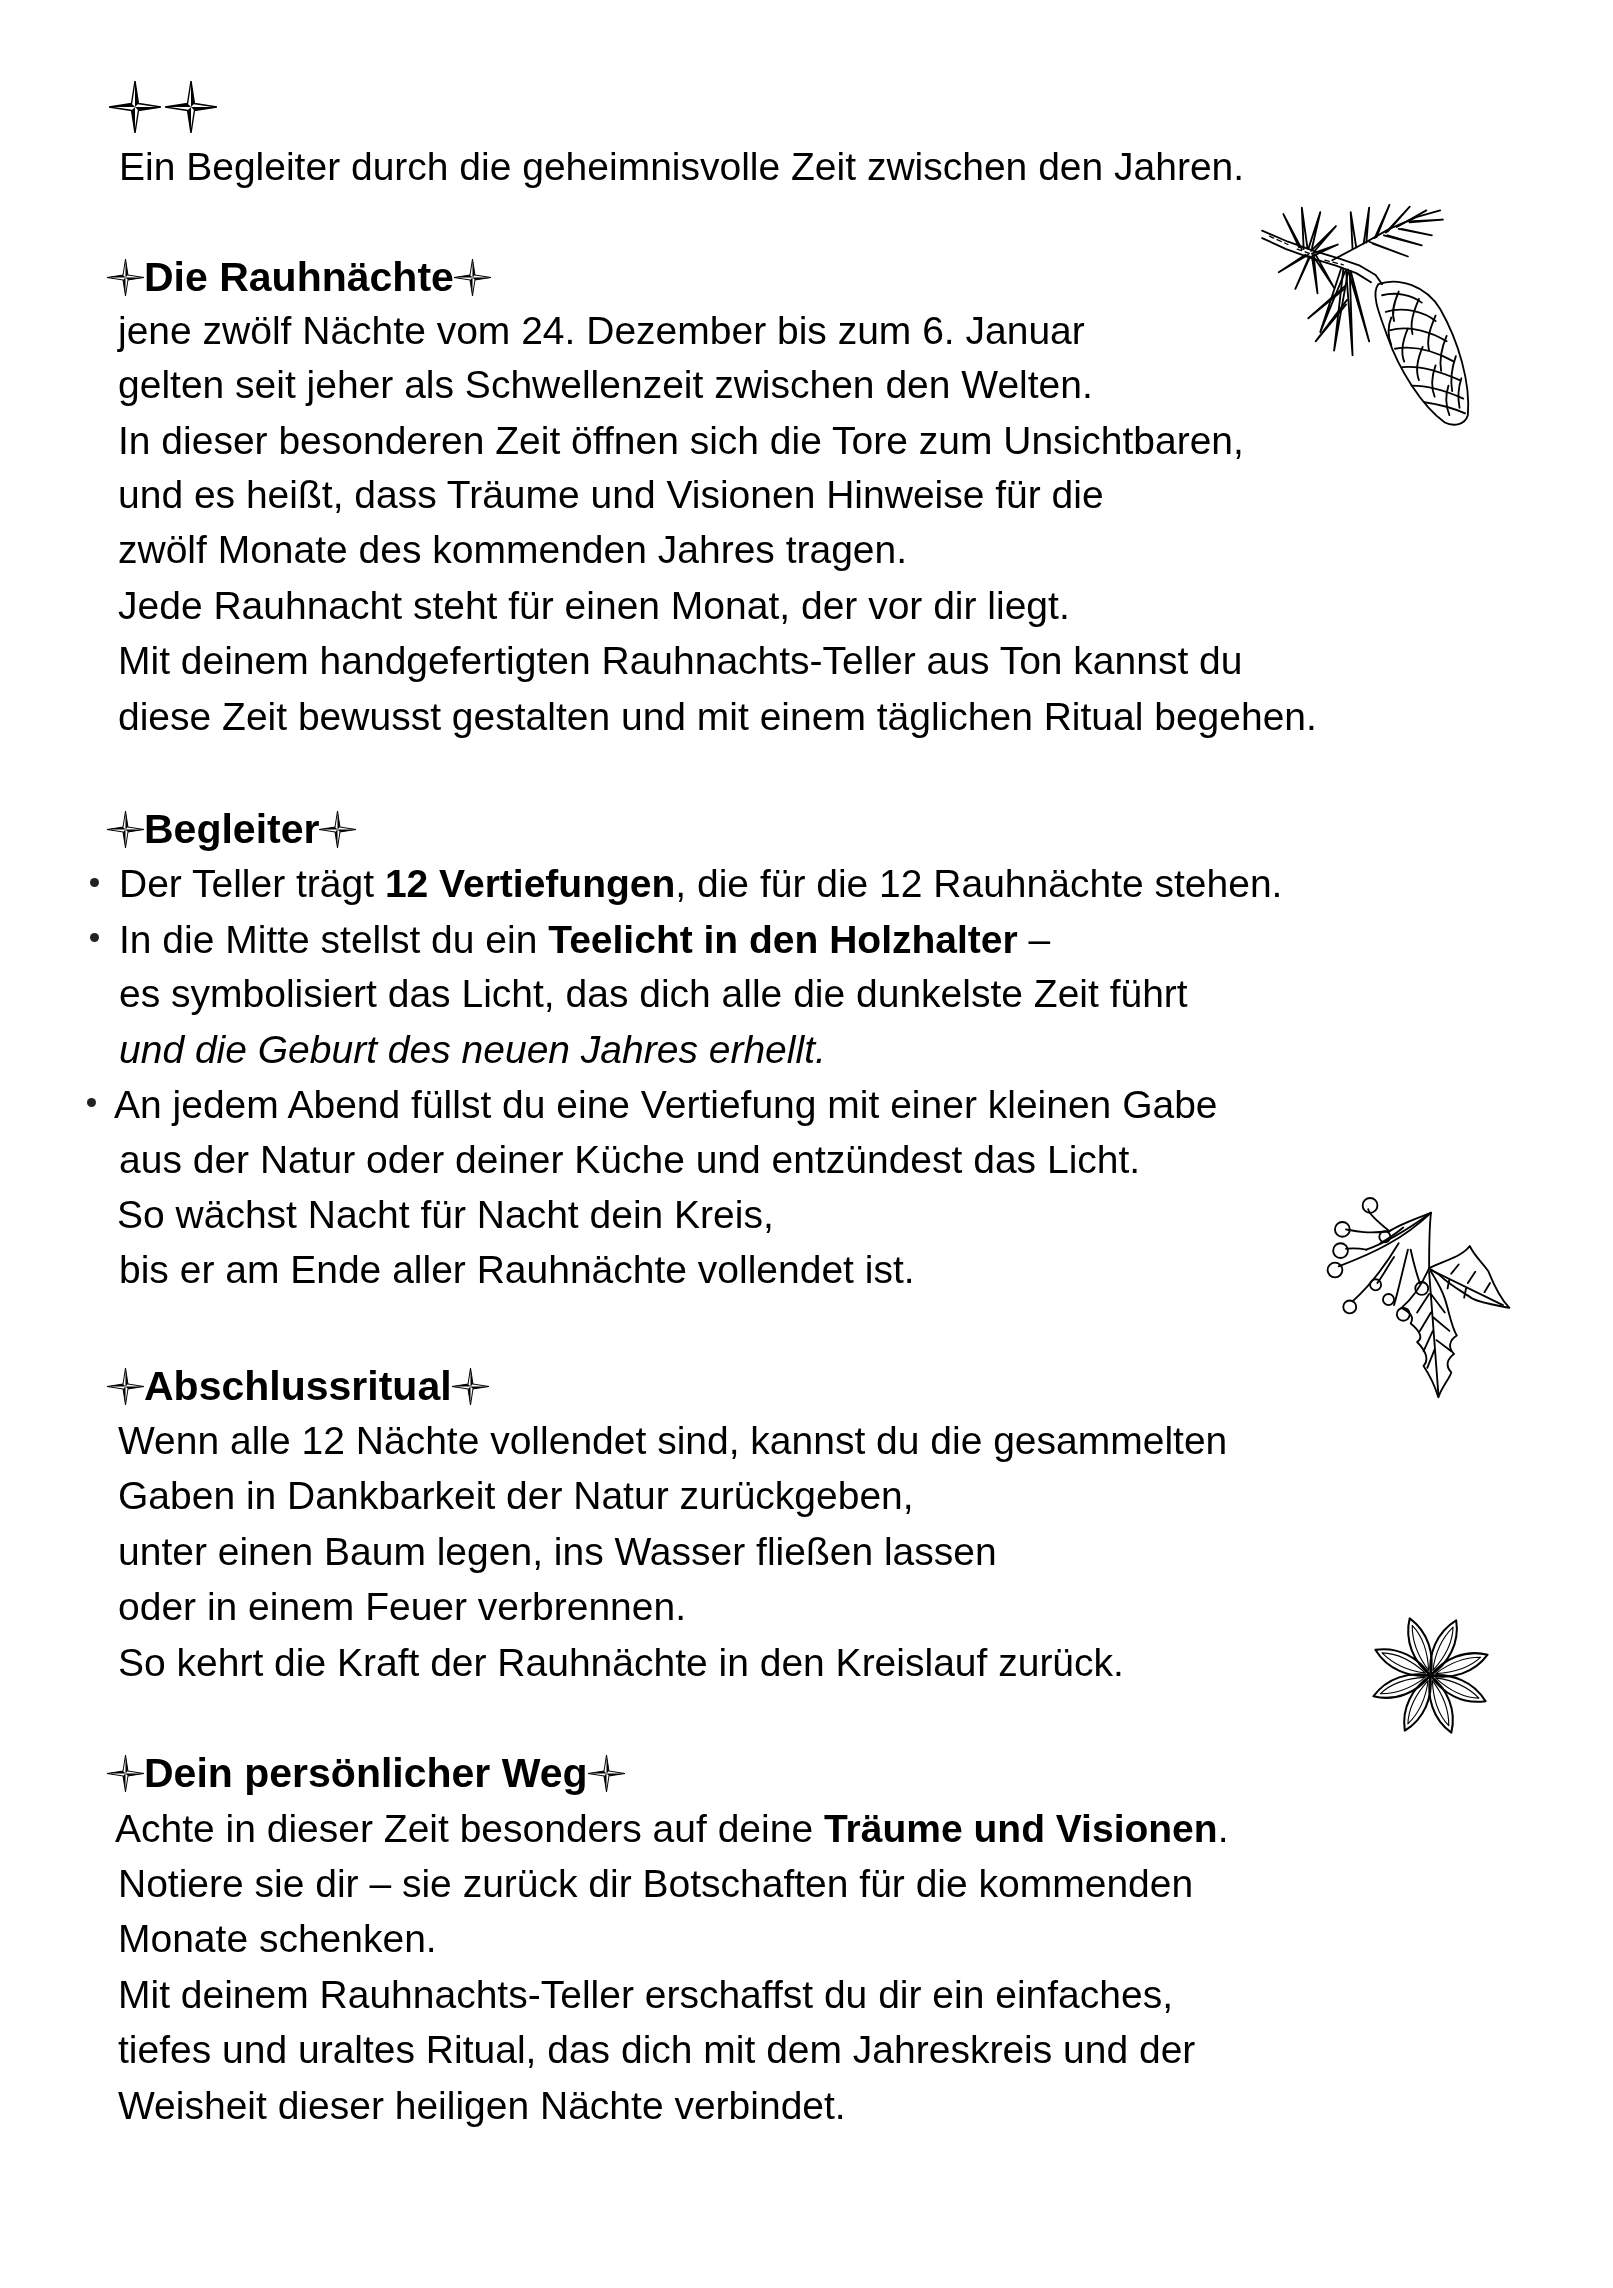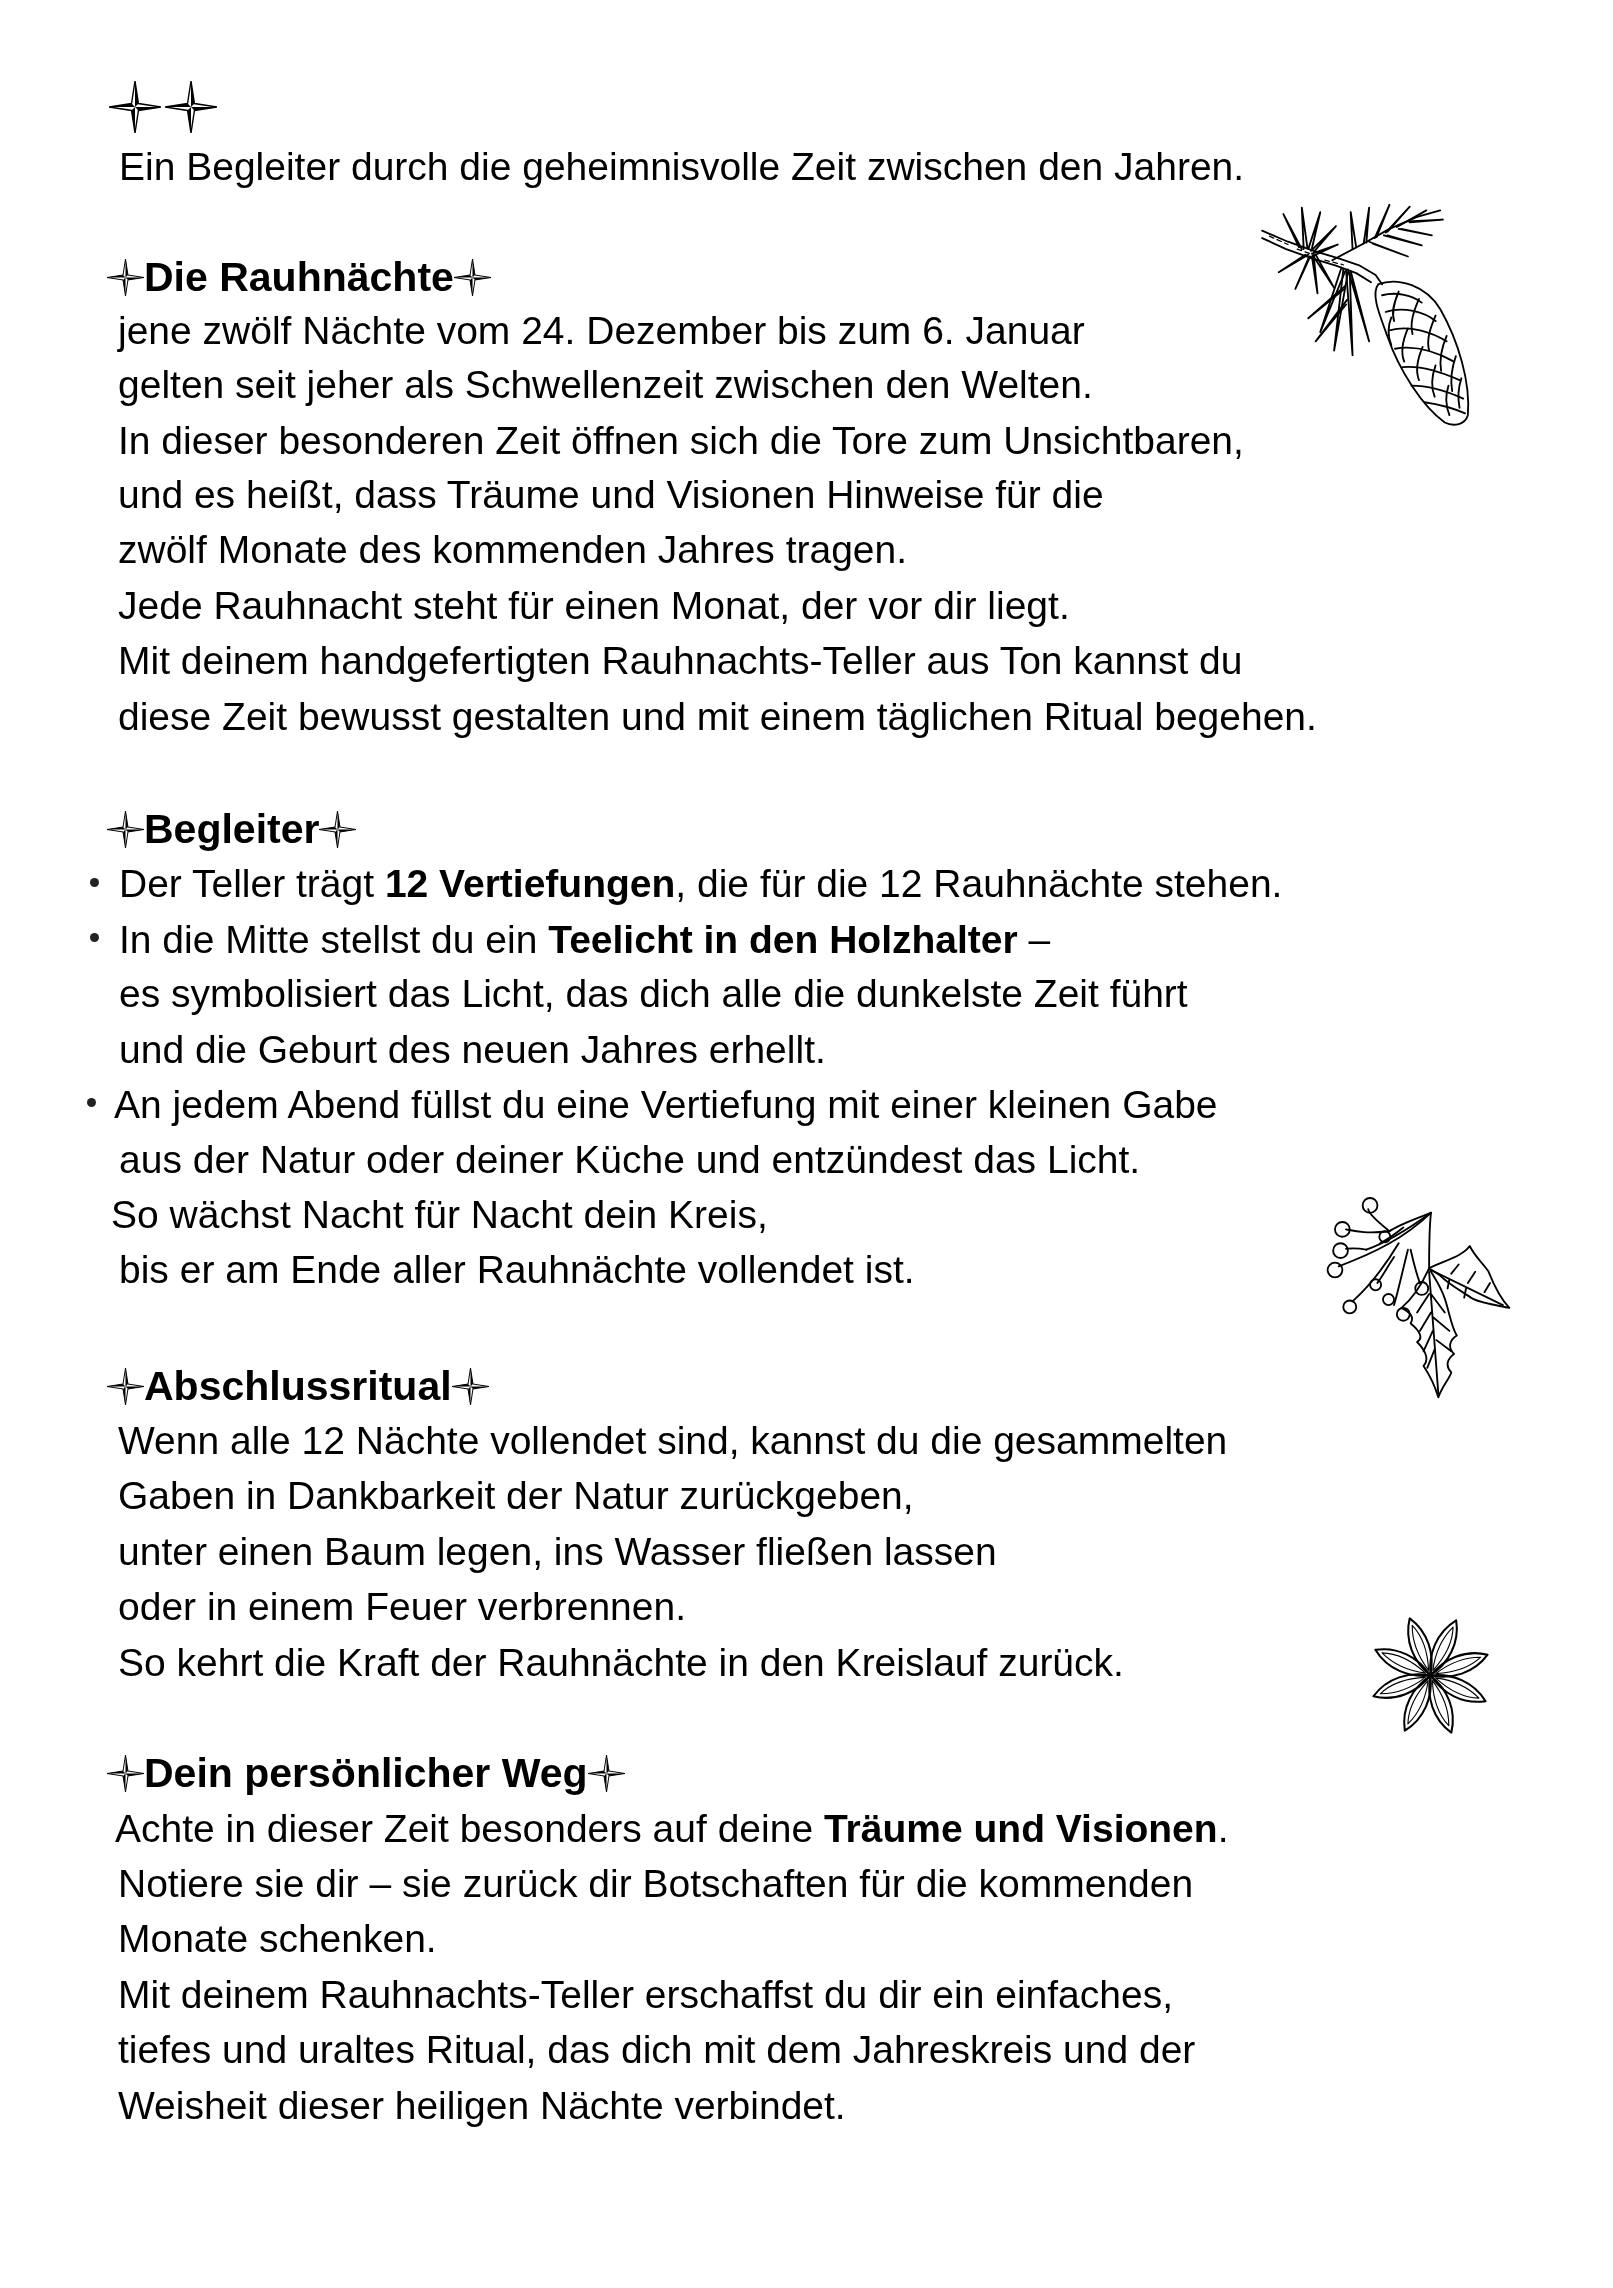--- a/index.html
+++ b/index.html
@@ -66,28 +66,28 @@
 <span class="bullet" style="left:90px; top:878px;"></span>
 <div class="line" style="left:119px; top:856px;">
   <span>Der Teller trägt </span><b>12 Vertiefungen</b><span>, die für die 12 Rauhnächte stehen.</span>
 </div>
 
 <span class="bullet" style="left:90px; top:933px;"></span>
 <div class="line" style="left:119px; top:912px;">
   <span>In die Mitte stellst du ein </span><b>Teelicht in den Holzhalter</b><span> –</span>
 </div>
 <div class="line" style="left:119px; top:966px;">es symbolisiert das Licht, das dich alle die dunkelste Zeit führt</div>
-<div class="line" style="left:119px; top:1022px;">und die Geburt des neuen Jahres erhellt.</div>
+<div class="line" style="left:119px; top:1022px;font-style:italic;">und die Geburt des neuen Jahres erhellt.</div>
 
 <span class="bullet" style="left:87px; top:1098px;"></span>
 <div class="line" style="left:114px; top:1077px;">
   <span>An jedem Abend füllst du eine Vertiefung mit einer kleinen Gabe</span>
 </div>
 <div class="line" style="left:119px; top:1132px;">aus der Natur oder deiner Küche und entzündest das Licht.</div>
-<div class="line" style="left:111px; top:1187px;">So wächst Nacht für Nacht dein Kreis,</div>
+<div class="line" style="left:117px; top:1187px;">So wächst Nacht für Nacht dein Kreis,</div>
 <div class="line" style="left:119px; top:1242px;">bis er am Ende aller Rauhnächte vollendet ist.</div>
 
 <div class="heading" style="left:107px; top:1359px;">
   <span class="star" style="top:-2.8px;"><svg width="37" height="37" viewBox="0 0 40 40">
         <use href="#star4"></use>
       </svg></span><span>Abschlussritual</span><span class="star" style="top:-2.8px;"><svg width="37" height="37" viewBox="0 0 40 40">
         <use href="#star4"></use>
       </svg></span>
 </div>
 <div class="line" style="left:118px; top:1413px;">Wenn alle 12 Nächte vollendet sind, kannst du die gesammelten</div>

